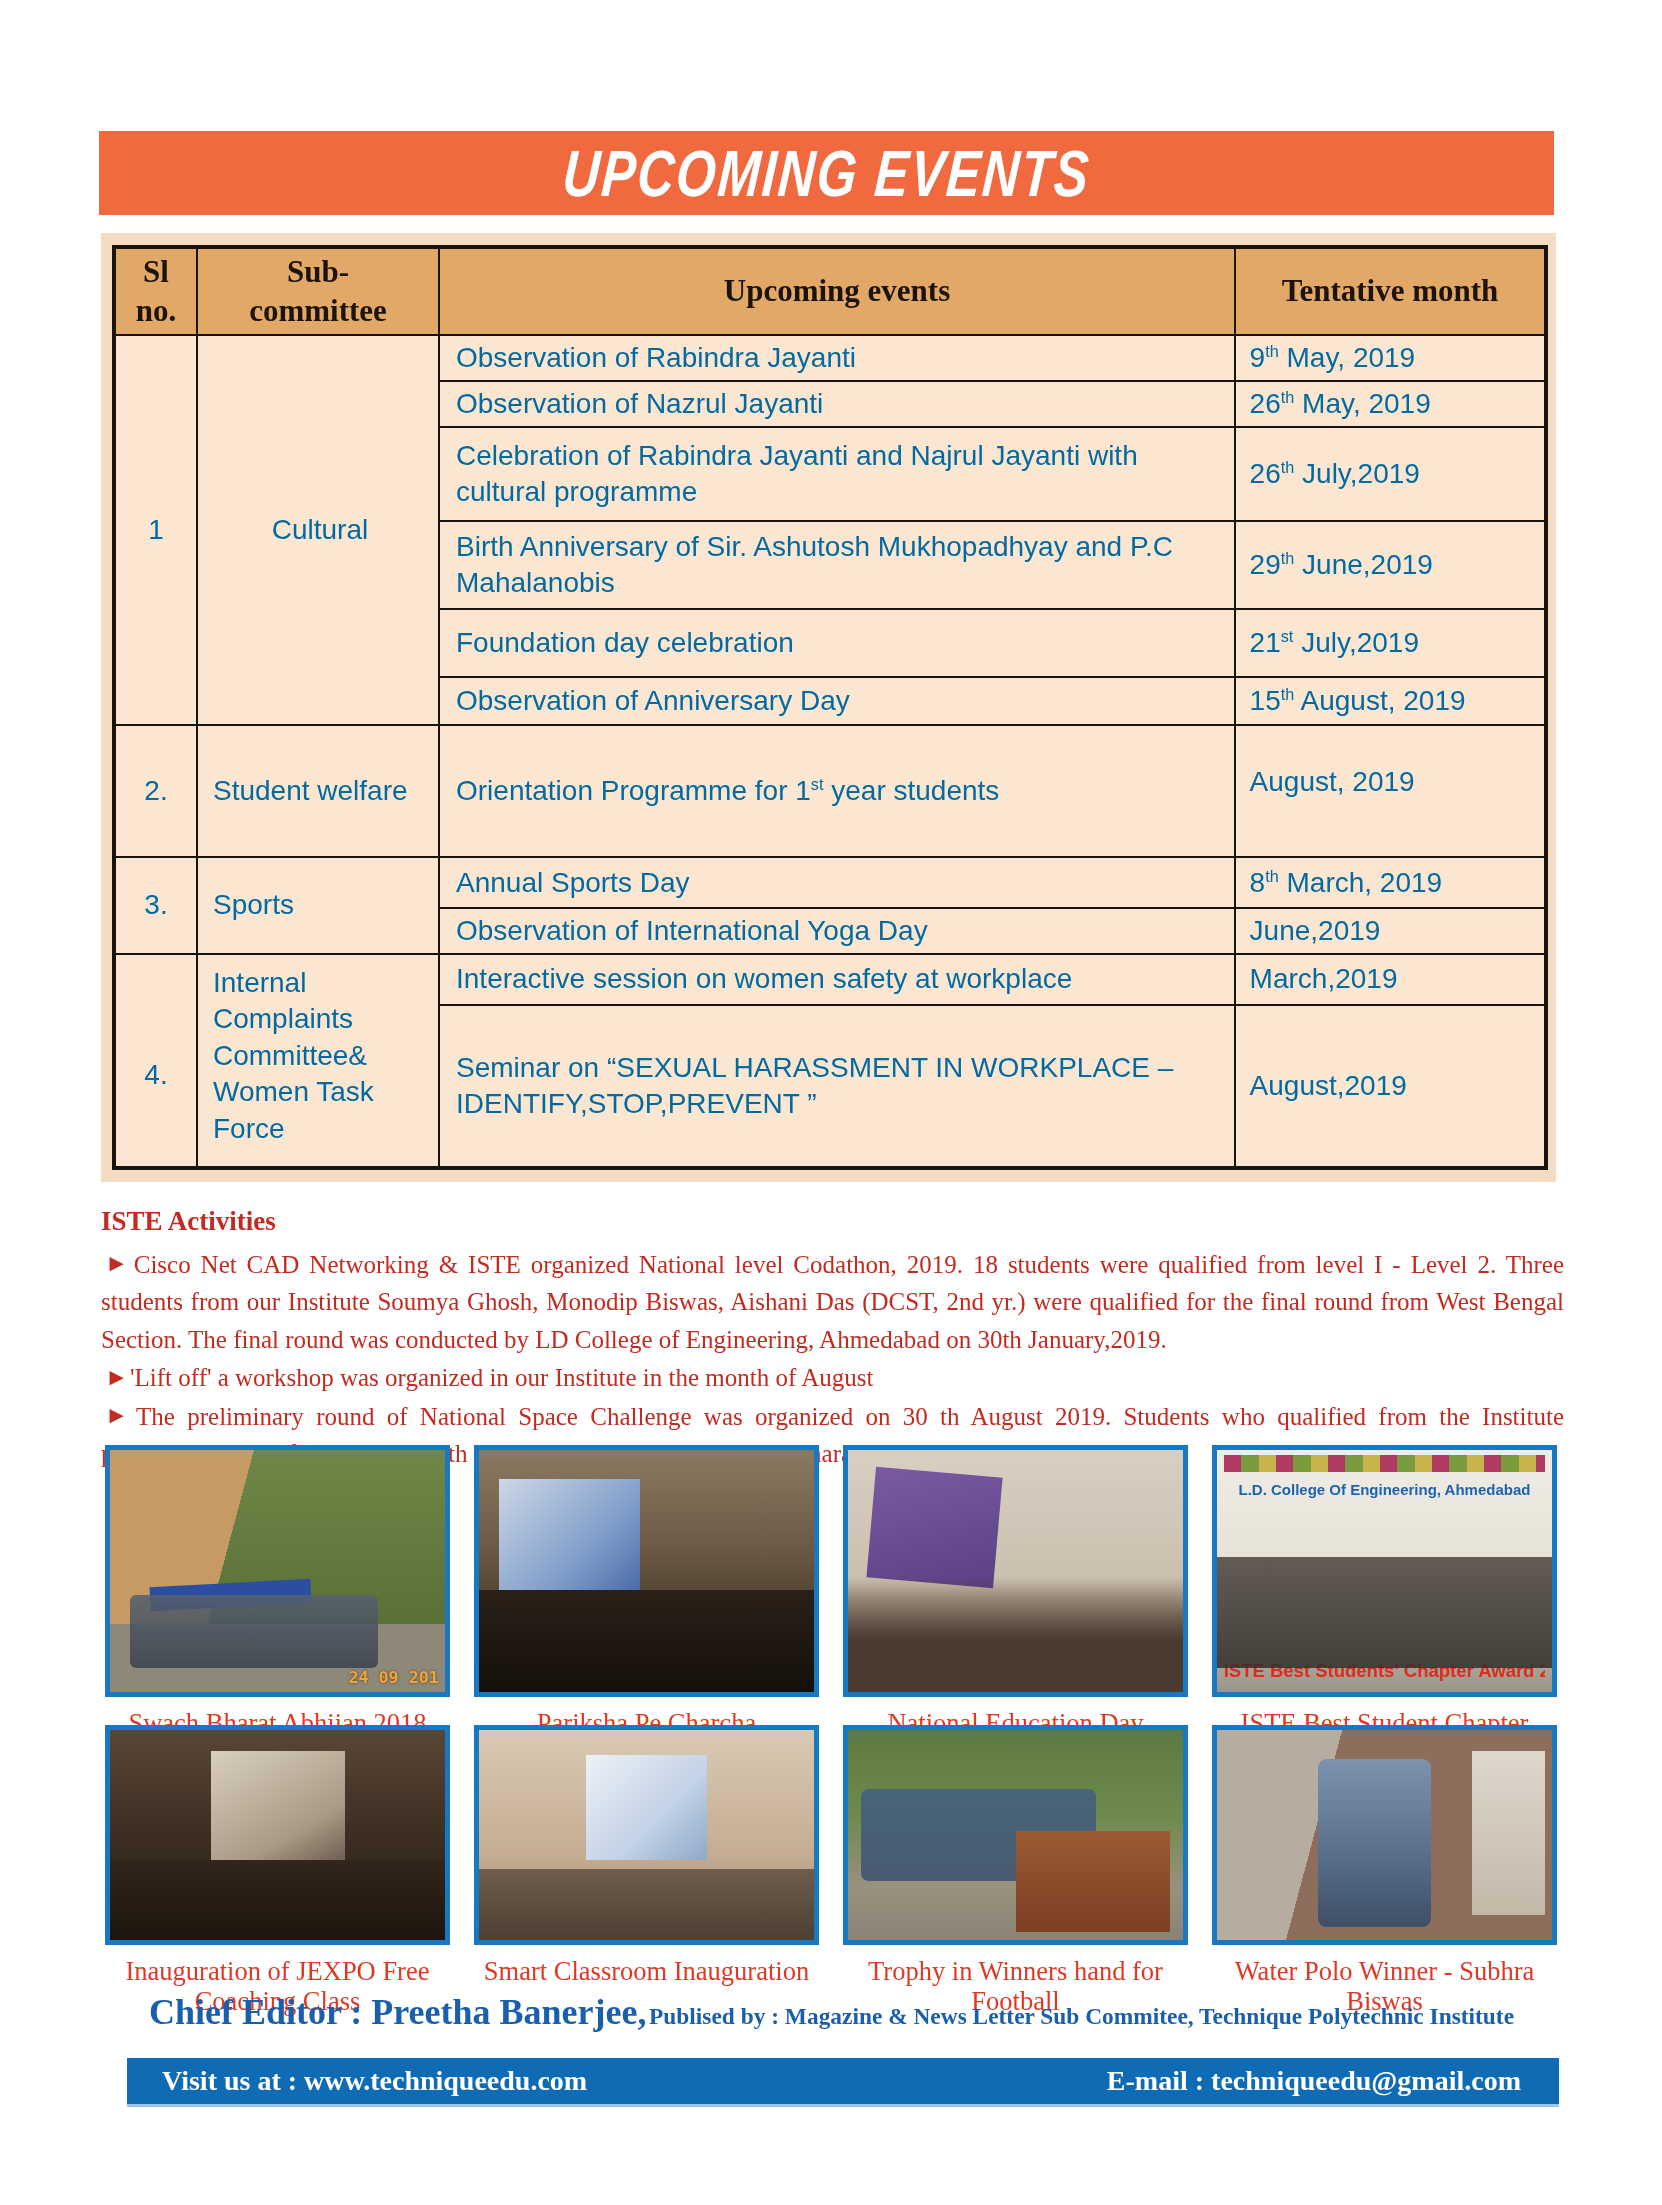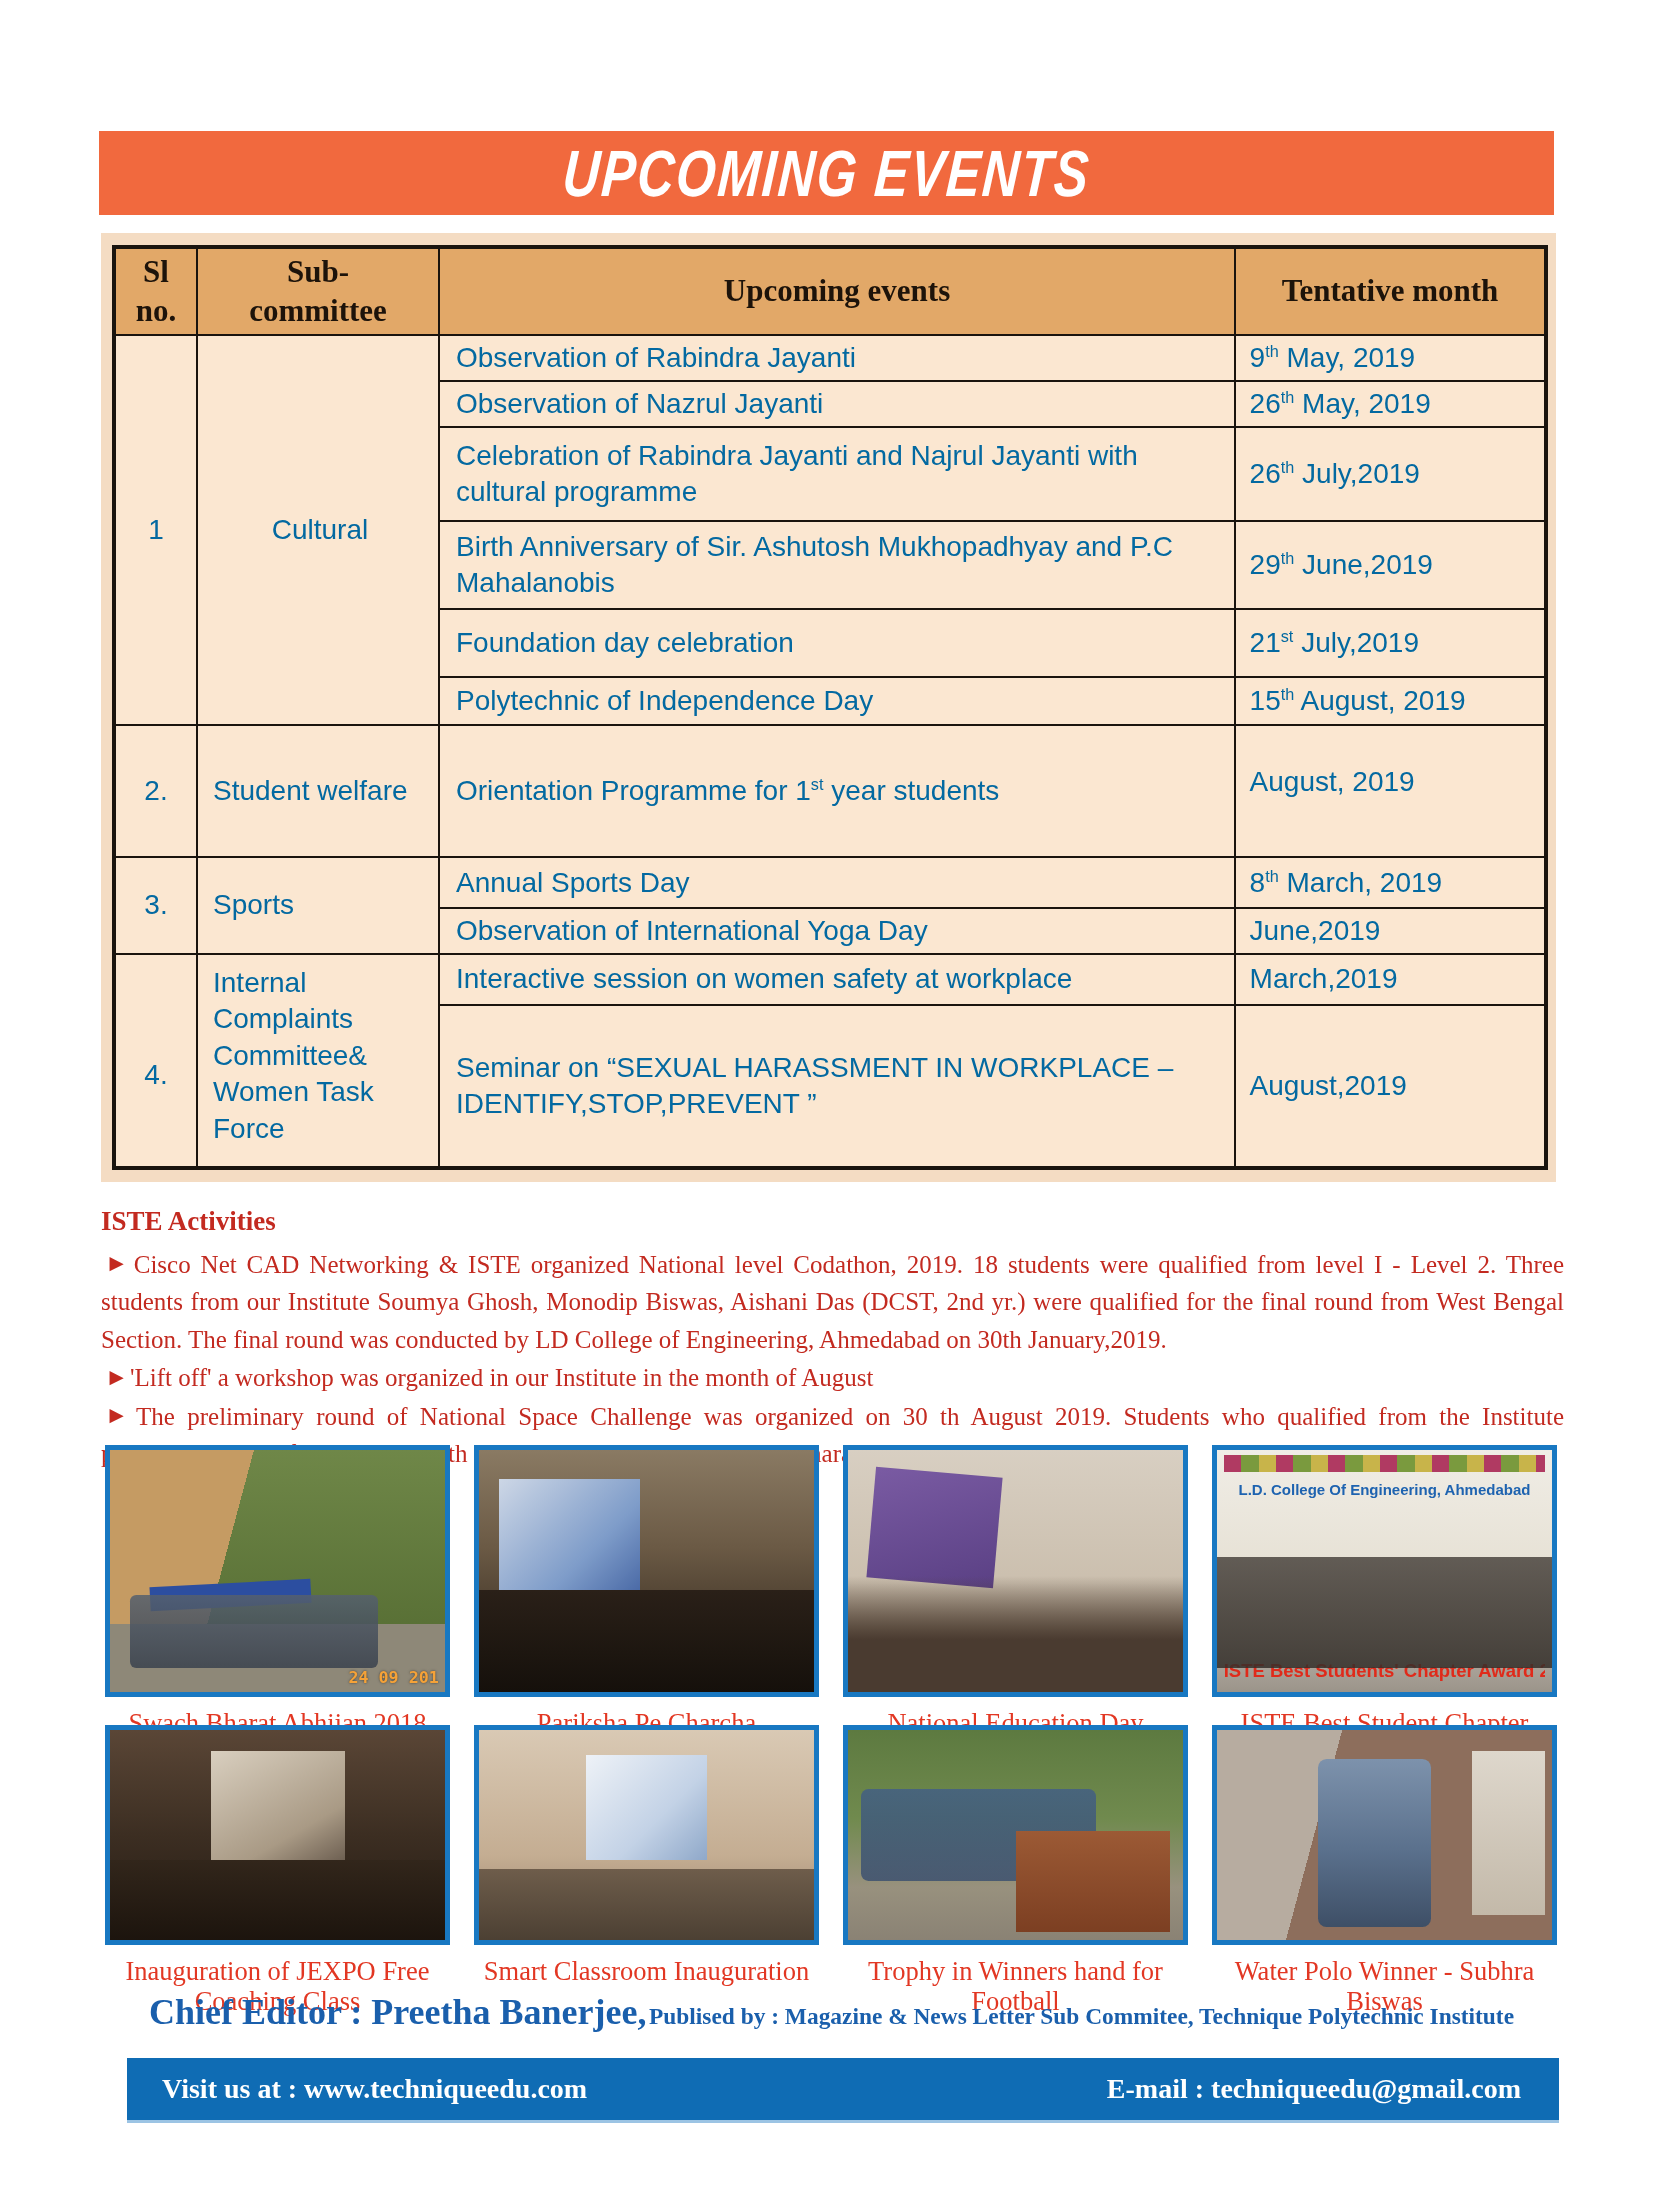--- a/index.html
+++ b/index.html
@@ -98,21 +98,21 @@
         background:linear-gradient(180deg,#7d92ac,#5a708c 55%,#3e4f66);border-radius:8.6px;}
   .ph8::after{content:"";position:absolute;right:2%;top:10%;width:22%;height:78%;
         background:linear-gradient(180deg,#ded7cc,#c3b9a9);}
 
   
   .credits{position:absolute;left:0;top:1991px;width:1663px;text-align:center;color:#1A5FAC;
            font-family:"Liberation Serif",serif;font-weight:bold;}
   .credits .big{font-size:36px;}
   .credits .small{font-size:23.4px;}
   .credits .line2{margin-top:6.2px;font-size:23.4px;}
-  .bar{position:absolute;left:127px;top:2058px;width:1432px;height:65px;background:#0F6CB4;
+  .bar{position:absolute;left:127px;top:2058px;width:1432px;height:49px;background:#0F6CB4;
        border-bottom:3.7px solid #9CC4E4;display:flex;align-items:center;justify-content:space-between;
        padding:0 38px 0 35px;box-sizing:border-box;color:#ffffff;
        font-family:"Liberation Serif",serif;font-weight:bold;font-size:28px;}
 </style>
 </head>
 <body>
 
 <div class="page">
 
   <div class="banner">
@@ -157,21 +157,21 @@
       </tr>
       <tr class="r4">
         <td class="ev"><span>Birth Anniversary of Sir. Ashutosh Mukhopadhyay and P.C Mahalanobis</span><sup></sup><span></span></td>
         <td class="mo"><span>29</span><sup>th</sup><span> June,2019</span></td>
       </tr>
       <tr class="r5">
         <td class="ev"><span>Foundation day celebration</span><sup></sup><span></span></td>
         <td class="mo"><span>21</span><sup>st</sup><span> July,2019</span></td>
       </tr>
       <tr class="r6">
-        <td class="ev"><span>Polytechnic of Independence Day</span><sup></sup><span></span></td>
+        <td class="ev"><span>Observation of Anniversary Day</span><sup></sup><span></span></td>
         <td class="mo"><span>15</span><sup>th</sup><span> August, 2019</span></td>
       </tr>
 
       <tr class="r7">
         <td class="sl">2.</td>
         <td class="sub">Student welfare</td>
         <td class="ev"><span>Orientation Programme for 1</span><sup>st</sup><span> year students</span></td>
         <td class="mo mo7"><span></span><sup></sup><span>August, 2019</span></td>
       </tr>
 

